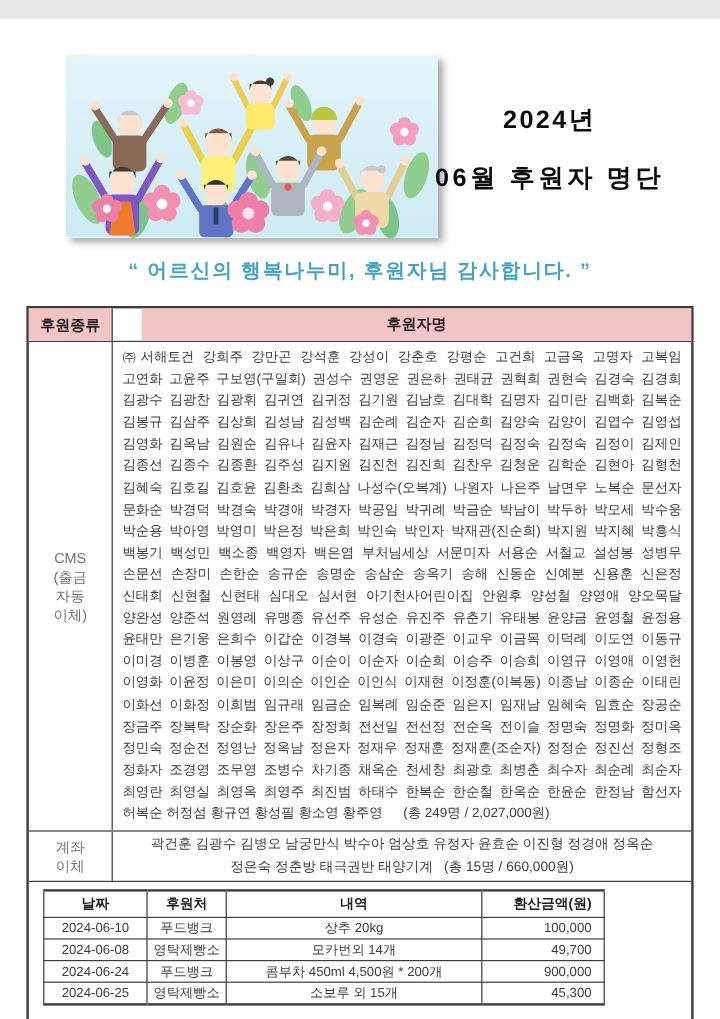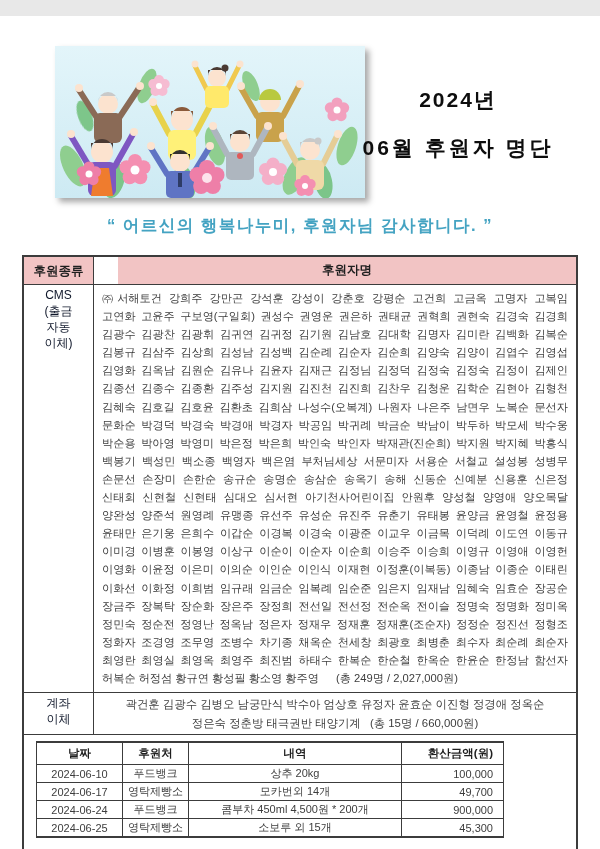--- a/index.html
+++ b/index.html
@@ -26,22 +26,22 @@
   }
   
   .donor-table {
     position:absolute; top:239px; left:22px; width:556px;
     border:2px solid #3c3c3c; background:#fff;
   }
   .trow { display:flex; border-top:1px solid #3c3c3c; }
   .trow:first-child { border-top:none;gap:24px; }
   .label-col {
     flex:0 0 70px; border-right:1px solid #3c3c3c;
-    display:flex; flex-direction:column; align-items:center;
-    font-size:12px; line-height:16px; color:#0f172a; text-align:center; padding:2px 0;
+    display:flex; flex-direction:column; justify-content:center; align-items:center;
+    font-size:12px; line-height:16px; color:#737373; text-align:center; padding:2px 0;
   }
   .content-col { flex:1; min-width:0; }
   .thead-row .hcell {
     background:#f2c4c4; font-weight:bold; font-size:12.5px; color:#1f1f1f;
     display:flex; align-items:center; justify-content:center; padding:5px 0;
   }
   .thead-row .label-col { border-right:1px solid #3c3c3c; }
   
   .names-block { padding:4px 8px 5px 8px; font-size:11.2px; line-height:18.1px; color:#3d3d3d; }
   .nline { text-align:justify; text-align-last:justify; }
@@ -333,21 +333,21 @@
             </tr>
           </thead>
           <tbody>
             <tr>
               <td class="c-date">2024-06-10</td>
               <td class="c-donor">푸드뱅크</td>
               <td class="c-desc">상추 20kg</td>
               <td class="c-amt">100,000</td>
             </tr>
             <tr>
-              <td class="c-date">2024-06-17</td>
+              <td class="c-date">2024-06-08</td>
               <td class="c-donor">영탁제빵소</td>
               <td class="c-desc">모카번외 14개</td>
               <td class="c-amt">49,700</td>
             </tr>
             <tr>
               <td class="c-date">2024-06-24</td>
               <td class="c-donor">푸드뱅크</td>
               <td class="c-desc">콤부차 450ml 4,500원 * 200개</td>
               <td class="c-amt">900,000</td>
             </tr>

